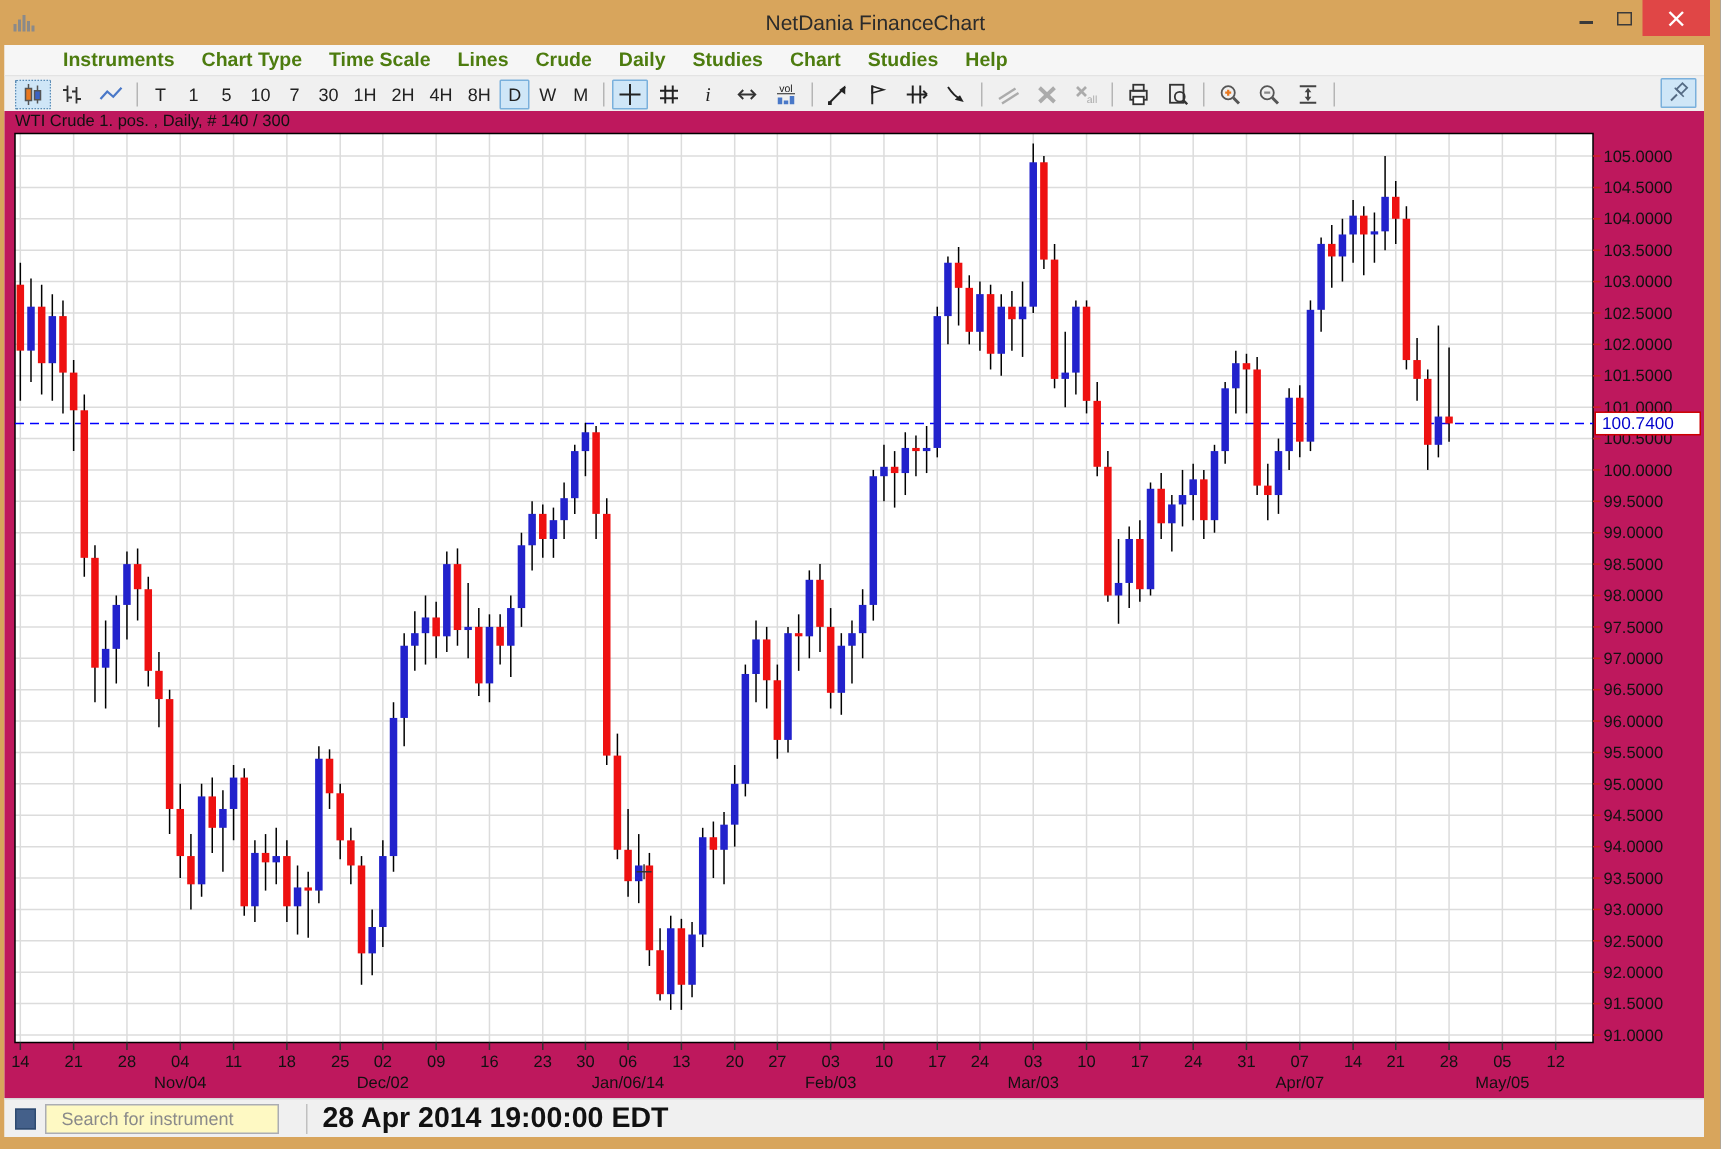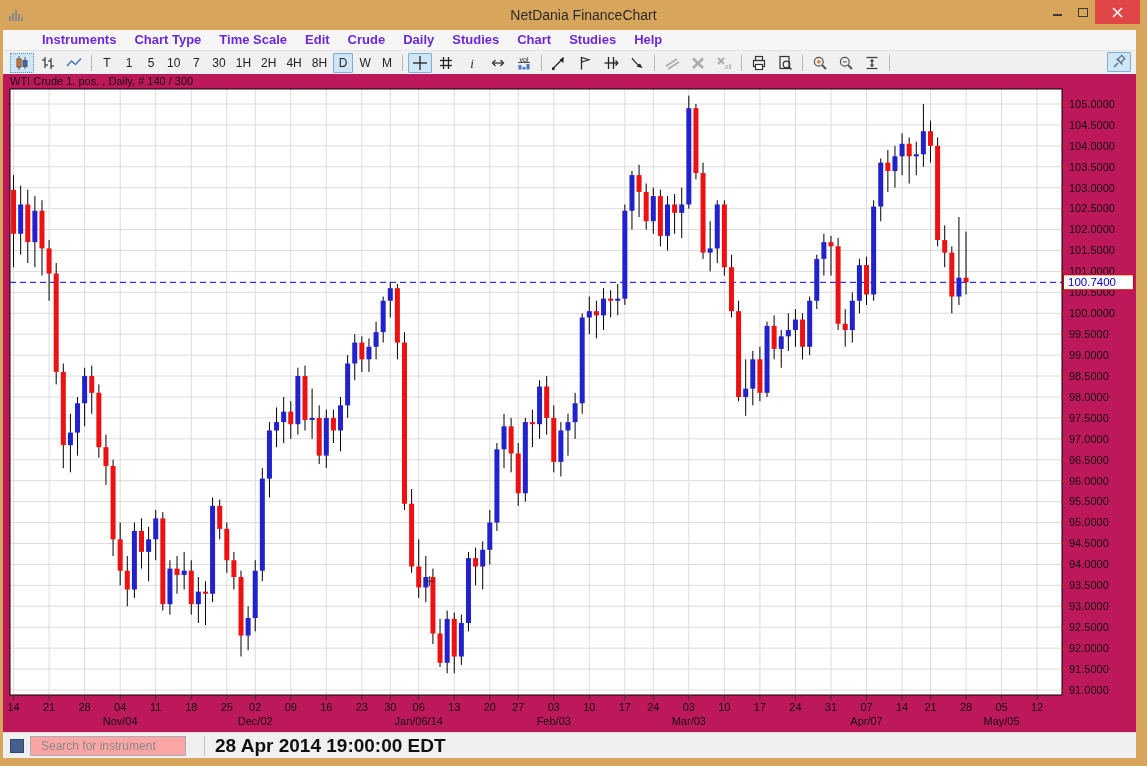--- a/index.html
+++ b/index.html
@@ -15,40 +15,40 @@
   .win-btn{width:25px;height:24px;display:flex;align-items:center;justify-content:center;cursor:default;}
   .win-btn.close{width:45px;}
   .glyph-min{width:9px;height:2px;background:#3a3a3a;margin-top:6px;}
   .glyph-max{width:10px;height:9px;border:1px solid #3a3a3a;}
   
   .app{position:absolute;left:3px;top:30px;width:1133px;height:728px;background:#f0f0f0;
     display:flex;flex-direction:column;}
   
   .menubar{height:21px;background:#f6f6f6;border-bottom:1px solid #e3e3e3;
     display:flex;align-items:center;padding-left:30px;}
-  .menu-item{font-size:13px;font-weight:bold;color:#6d28d9;padding:12px 9px;line-height:20px;cursor:default;}
+  .menu-item{font-size:13px;font-weight:bold;color:#4d7c0f;padding:12px 9px;line-height:20px;cursor:default;}
   
   .toolbar{height:23px;background:#f0f0f0;display:flex;align-items:center;padding-left:6px;position:relative;}
   .tb-group{display:flex;align-items:center;}
   .tb-sep{width:1px;height:16px;background:#b5b5b5;margin:0 4px;}
   .tb-btn{min-width:20px;height:20px;margin:0 1px;display:flex;align-items:center;justify-content:center;
     border:1px solid transparent;border-radius:1px;font-size:12px;color:#222;padding:0 3px;cursor:default;}
   .tb-btn.selected{background:#cfe6f7;border:1px solid #7ab0dc;}
   .tb-btn.dotted{background:#cfe6f7;border:1px dotted #5c8cb5;}
   .tb-btn svg{display:block;}
   .tb-pin{position:absolute;right:4px;top:1px;}
   
   .chartzone{flex:1;position:relative;background:#be185d;}
   .chart-label{position:absolute;left:7px;top:1px;font-size:11px;color:#111;z-index:2;}
   .chartzone svg{position:absolute;left:0;top:0;}
   
   .statusbar{height:26px;background:#f0f0f0;border-top:1px solid #d8d8d8;
     display:flex;align-items:center;position:relative;}
   .inst-square{width:14px;height:14px;background:#44608a;border:1px solid #2e4a70;margin-left:7px;}
-  .searchbox{width:156px;height:20px;background:#fca5a5;border:1px solid #abadb3;margin-left:6px;
+  .searchbox{width:156px;height:20px;background:#fef9c3;border:1px solid #abadb3;margin-left:6px;
     display:flex;align-items:center;padding:0 4px;}
   .searchbox input{border:none;outline:none;flex:1;font-family:"Liberation Sans",sans-serif;
     font-size:12px;color:#333;background:transparent;margin-left:4px;}
   .searchbox input::placeholder{color:#8a8a8a;}
   .status-sep{width:1px;height:20px;background:#c0c0c0;margin-left:18px;}
   .status-datetime{font-size:19px;font-weight:bold;color:#111;margin-left:10px;}
 </style>
 </head>
 <body>
 
@@ -79,21 +79,21 @@
         </svg>
       </div>
     </div>
   </div>
 
   <div class="app">
     <div class="menubar" id="menubar">
         <div class="menu-item">Instruments</div>
         <div class="menu-item">Chart Type</div>
         <div class="menu-item">Time Scale</div>
-        <div class="menu-item">Edit</div>
+        <div class="menu-item">Lines</div>
         <div class="menu-item">Crude</div>
         <div class="menu-item">Daily</div>
         <div class="menu-item">Studies</div>
         <div class="menu-item">Chart</div>
         <div class="menu-item">Studies</div>
         <div class="menu-item">Help</div>
       </div>
     <div class="toolbar" id="toolbar">
         <div class="tb-group">
           <div class="tb-btn dotted">

